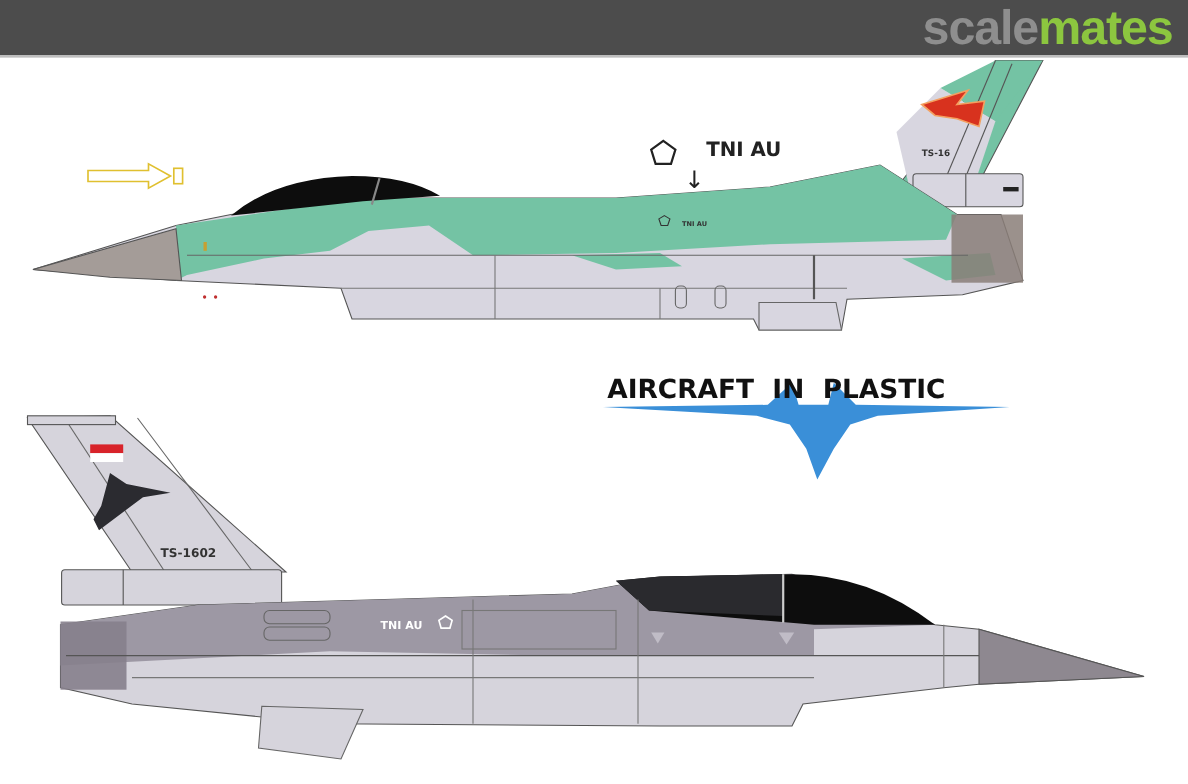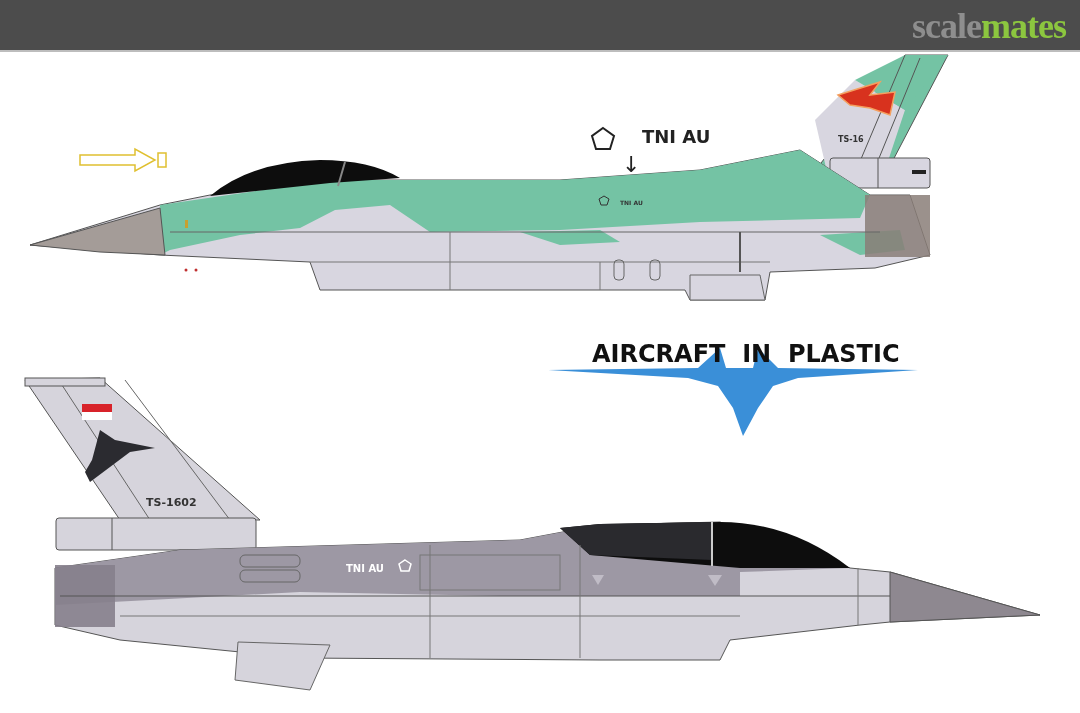--- a/index.html
+++ b/index.html
@@ -1,24 +1,24 @@
 <!DOCTYPE html>
 <html><head>
 <meta charset="utf-8">
 <style>
   html, body { margin:0; padding:0; }
   body { width:1080px; height:713px; background:#ffffff; position:relative; overflow:hidden; font-family:"Liberation Sans", sans-serif; }
   .header { position:absolute; left:0; top:0; width:1080px; height:50px; background:#4c4c4c; border-bottom:2px solid #bdbdbd; }
-  .brand { position:absolute; right:14px; top:4px; font-family:Liberation Serif, serif; font-weight:bold; font-size:36px; letter-spacing:-1px; line-height:44px; }
+  .brand { position:absolute; right:14px; top:4px; font-family:Liberation Sans, sans-serif; font-weight:bold; font-size:44px; letter-spacing:-1px; line-height:44px; }
   .brand .a { color:#8e8e8e; }
   .brand .b { color:#8cc63f; }
   .canvas { position:absolute; left:0; top:52px; width:1080px; height:661px; }
   svg text { font-family:"DejaVu Sans", sans-serif; }
   .logo { position:absolute; left:548px; top:338px; width:370px; height:100px; }
-  .logo-text { position:absolute; left:4px; top:2px; font-family:"DejaVu Sans", sans-serif; font-weight:bold; font-size:24px; color:#111; letter-spacing:0px; white-space:nowrap;margin-left:40px; }
+  .logo-text { position:absolute; left:4px; top:2px; font-family:"DejaVu Sans", sans-serif; font-weight:bold; font-size:24px; color:#111; letter-spacing:0px; white-space:nowrap; }
   .label { position:absolute; font-family:"DejaVu Sans", sans-serif; font-weight:bold; color:#222; white-space:nowrap; }
 </style>
 </head>
 <body>
 
 <div class="header">
   <div class="brand">
     <span class="a">scale</span><span class="b">mates</span>
   </div>
 </div>

